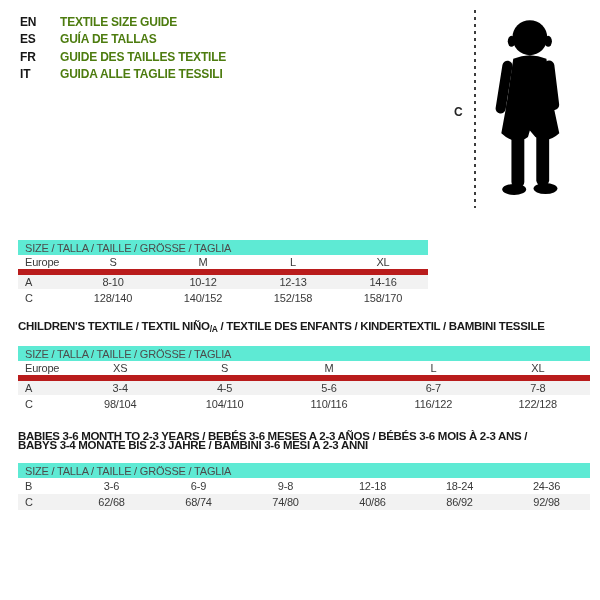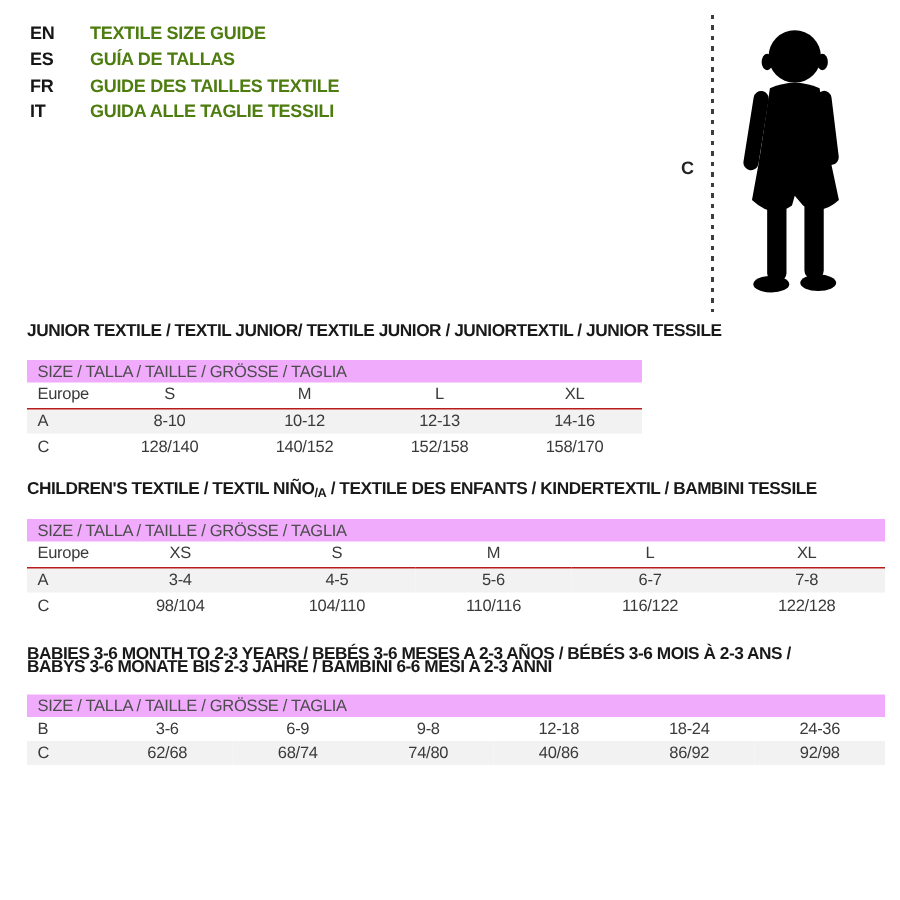--- a/index.html
+++ b/index.html
@@ -47,30 +47,30 @@
   
   .size-table {
     position: absolute;
     border-collapse: collapse; table-layout: fixed;
     font-size: 11px; color: #3a3a3a; letter-spacing: -0.2px;
   }
   #table-junior   { left: 18px; top: 240px; width: 410px; }
   #table-children { left: 18px; top: 346px; width: 572px; }
   #table-babies   { left: 18px; top: 463px; width: 572px; }
   .size-bar {
-    background: #f0abfc; color: #4c4c4c;
+    background: #5eead4; color: #4c4c4c;
     font-weight: 400; font-size: 11px; text-align: left;
     height: 15px; padding: 0 0 0 7px;
   }
   .size-table td { text-align: center; height: 17px; padding: 0; }
   #table-babies td { height: 16px; }
   .size-table td.lab { text-align: left; padding-left: 7px; }
   .size-table col.label-col { width: 50px; }
   tr.shaded td { background: #f2f2f2; }
-  tr.underline td { border-bottom: 1px solid #b91c1c; }
+  tr.underline td { border-bottom: 6px solid #b91c1c; }
 
   
   #legend { position: absolute; left: 18px; top: 531px; }
   .legend-line {
     font-size: 11.5px; font-weight: 700; color: #191919;
     line-height: 19px; white-space: nowrap; letter-spacing: -0.3px;
   }
 </style>
 </head>
 <body>
@@ -105,21 +105,20 @@
     <path d="M34 46 Q52 38 70 46 L78 100 L26 100 Z"></path>
     <rect x="23" y="48" width="11" height="58" rx="5.5" transform="rotate(9 28 48)"></rect>
     <rect x="67" y="48" width="11" height="54" rx="5.5" transform="rotate(-7 72 48)"></rect>
     <path d="M27 94 L77 94 L84 127 Q71 139 58 131 L52 124 L50 131 Q36 141 21 127 Z"></path>
     <rect x="32" y="122" width="14" height="64" rx="6"></rect>
     <rect x="59" y="122" width="14" height="62" rx="6"></rect>
     <ellipse cx="35" cy="188" rx="13" ry="6"></ellipse>
     <ellipse cx="69" cy="187" rx="13" ry="6"></ellipse>
   </svg>
 
-  <div class="section-title" id="title-junior">JUNIOR TEXTILE / TEXTIL JUNIOR/ TEXTILE JUNIOR / JUNIORTEXTIL / JUNIOR TESSILE</div>
   <table class="size-table" id="table-junior">
     <colgroup>
         <col class="label-col">
         <col>
         <col>
         <col>
         <col>
       </colgroup>
     <thead>
       <tr>
@@ -188,21 +187,21 @@
         <td>98/104</td>
         <td>104/110</td>
         <td>110/116</td>
         <td>116/122</td>
         <td>122/128</td>
       </tr>
     </tbody>
   </table>
 
   <div class="section-title" id="title-babies-1">BABIES 3-6 MONTH TO 2-3 YEARS / BEBÉS 3-6 MESES A 2-3 AÑOS / BÉBÉS 3-6 MOIS À 2-3 ANS /</div>
-  <div class="section-title" id="title-babies-2">BABYS 3-6 MONATE BIS 2-3 JAHRE / BAMBINI 6-6 MESI A 2-3 ANNI</div>
+  <div class="section-title" id="title-babies-2">BABYS 3-4 MONATE BIS 2-3 JAHRE / BAMBINI 3-6 MESI A 2-3 ANNI</div>
   <table class="size-table" id="table-babies">
     <colgroup>
         <col class="label-col">
         <col>
         <col>
         <col>
         <col>
         <col>
         <col>
       </colgroup>

